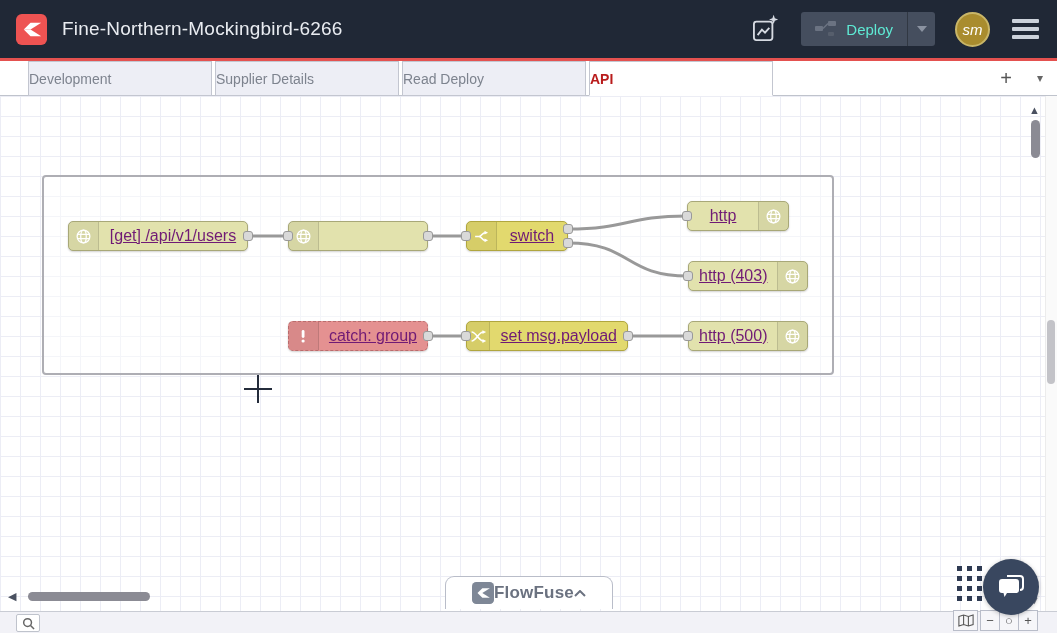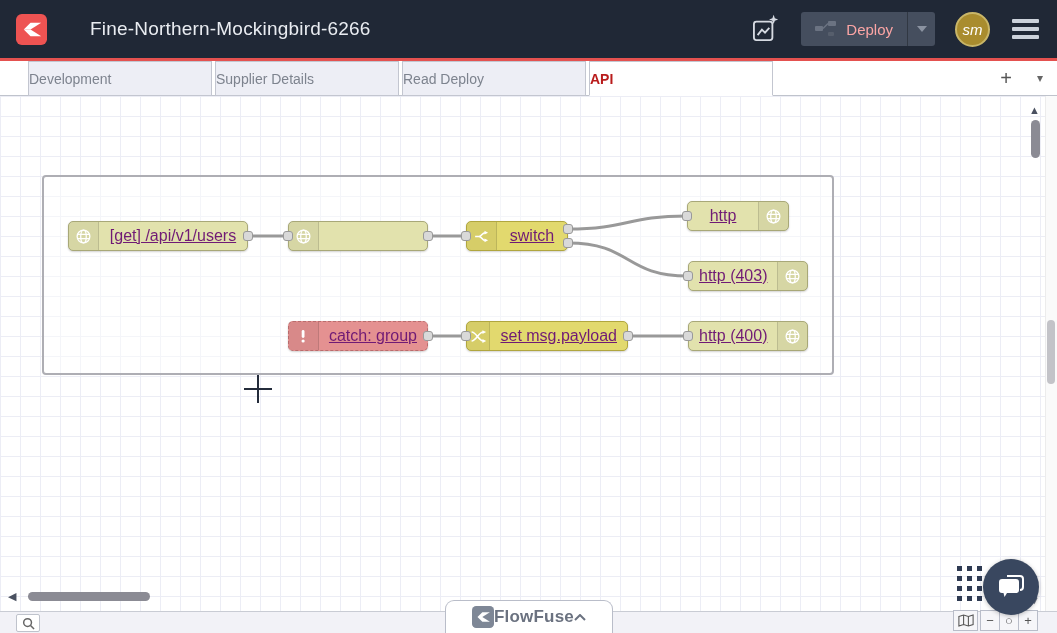--- a/index.html
+++ b/index.html
@@ -1,28 +1,28 @@
 <!DOCTYPE html>
 <html><head>
 <meta charset="utf-8">
 <style>
   html,body{margin:0;padding:0;background:#d8d8d8;}
   *{box-sizing:border-box;font-family:"Liberation Sans",sans-serif;}
   #app{position:relative;width:1057px;height:633px;overflow:hidden;background:#fff;}
 
   
   .header{position:absolute;top:0;left:0;width:1057px;height:58px;background:#202836;
-          display:flex;align-items:center;padding:0 16px;gap:28px;}
+          display:flex;align-items:center;padding:0 16px;}
   .logo{width:31px;height:31px;flex:0 0 auto;}
   .app-title{color:#e9ecf1;font-size:19px;margin-left:15px;letter-spacing:.2px;}
   .header-right{margin-left:auto;display:flex;align-items:center;gap:20px;}
   .ai-btn{width:32px;height:34px;display:flex;align-items:center;justify-content:center;cursor:pointer;}
   .deploy-btn{display:flex;align-items:stretch;height:34px;background:#454e5e;border-radius:3px;overflow:hidden;}
   .deploy-main{display:flex;align-items:center;gap:9px;padding:0 14px;}
-  .deploy-label{color:#fca5a5;font-size:15px;}
+  .deploy-label{color:#5eead4;font-size:15px;}
   .deploy-caret{width:28px;display:flex;align-items:center;justify-content:center;border-left:1px solid rgba(0,0,0,.28);}
   .avatar{width:35px;height:35px;border-radius:50%;background:#a98c2e;border:2px solid #c9b668;
           color:#fff;display:flex;align-items:center;justify-content:center;font-size:15px;
           font-family:"Liberation Serif",serif;cursor:pointer;font-style:italic;}
   .hamburger{display:flex;flex-direction:column;gap:4px;cursor:pointer;padding:4px 2px;}
   .hamburger span{display:block;width:27px;height:4px;background:#ccd2db;border-radius:1px;}
   .red-line{position:absolute;top:58px;left:0;width:1057px;height:3px;background:#e4514f;}
 
   
   .tabbar{position:absolute;top:61px;left:0;width:1057px;height:35px;background:#fff;
@@ -79,21 +79,21 @@
           border-top:1px solid #c9ccd4;}
   .search-btn{position:absolute;left:16px;top:2px;width:24px;height:18px;background:#fff;
           border:1px solid #bfc3cc;border-radius:2px;display:flex;align-items:center;justify-content:center;cursor:pointer;}
   .nav-btn{position:absolute;left:953px;top:610px;width:25px;height:21px;background:#f6f6f9;
           border:1px solid #b9bdc9;display:flex;align-items:center;justify-content:center;cursor:pointer;}
   .zoom-group{position:absolute;left:981px;top:610px;display:flex;}
   .zoom-btn{width:20px;height:21px;background:#f6f6f9;border:1px solid #b9bdc9;margin-left:-1px;
           display:flex;align-items:center;justify-content:center;font-size:13px;color:#555;cursor:pointer;}
 
   
-  .ff-pill{position:absolute;left:445px;top:600px;width:168px;height:33px;background:#fff;
+  .ff-pill{position:absolute;left:445px;top:576px;width:168px;height:33px;background:#fff;
           border:1px solid #b9bdc9;border-bottom:none;border-radius:9px 9px 0 0;
           display:flex;align-items:center;justify-content:center;cursor:pointer;z-index:5;}
   .ff-label{color:#6b7280;font-size:17px;font-weight:bold;letter-spacing:.2px;}
 
   
   .chat-dots{position:absolute;left:957px;top:566px;display:grid;grid-template-columns:repeat(3,5px);
           grid-template-rows:repeat(4,5px);gap:5px;cursor:grab;z-index:6;}
   .chat-dots i{width:5px;height:5px;background:#2e3a52;display:block;}
   .chat-bubble{position:absolute;left:983px;top:559px;width:56px;height:56px;border-radius:50%;
           background:#39475f;display:flex;align-items:center;justify-content:center;cursor:pointer;z-index:7;
@@ -261,21 +261,21 @@
           <path d="M11.7 2l3.5 1.8-3.5 1.8z" fill="#fff"></path>
           <path d="M11.7 10.4l3.5 1.8-3.5 1.8z" fill="#fff"></path>
           </svg>
       </div>
       <div class="nlabel">set msg.payload</div>
       <div class="port in"></div>
       <div class="port out"></div>
     </div>
 
     <div class="node" style="left:688px;top:225px;width:120px;">
-      <div class="nlabel">http (400)</div>
+      <div class="nlabel">http (500)</div>
       <div class="iconbox right">
         <svg width="17" height="17" viewBox="0 0 16 16" fill="none" stroke="#fff" stroke-width="1.2">
           <circle cx="8" cy="8" r="6"></circle>
             <ellipse cx="8" cy="8" rx="2.6" ry="6"></ellipse>
           <path d="M2.3 6h11.4M2.3 10h11.4"></path>
           </svg>
       </div>
       <div class="port in"></div>
     </div>
 

